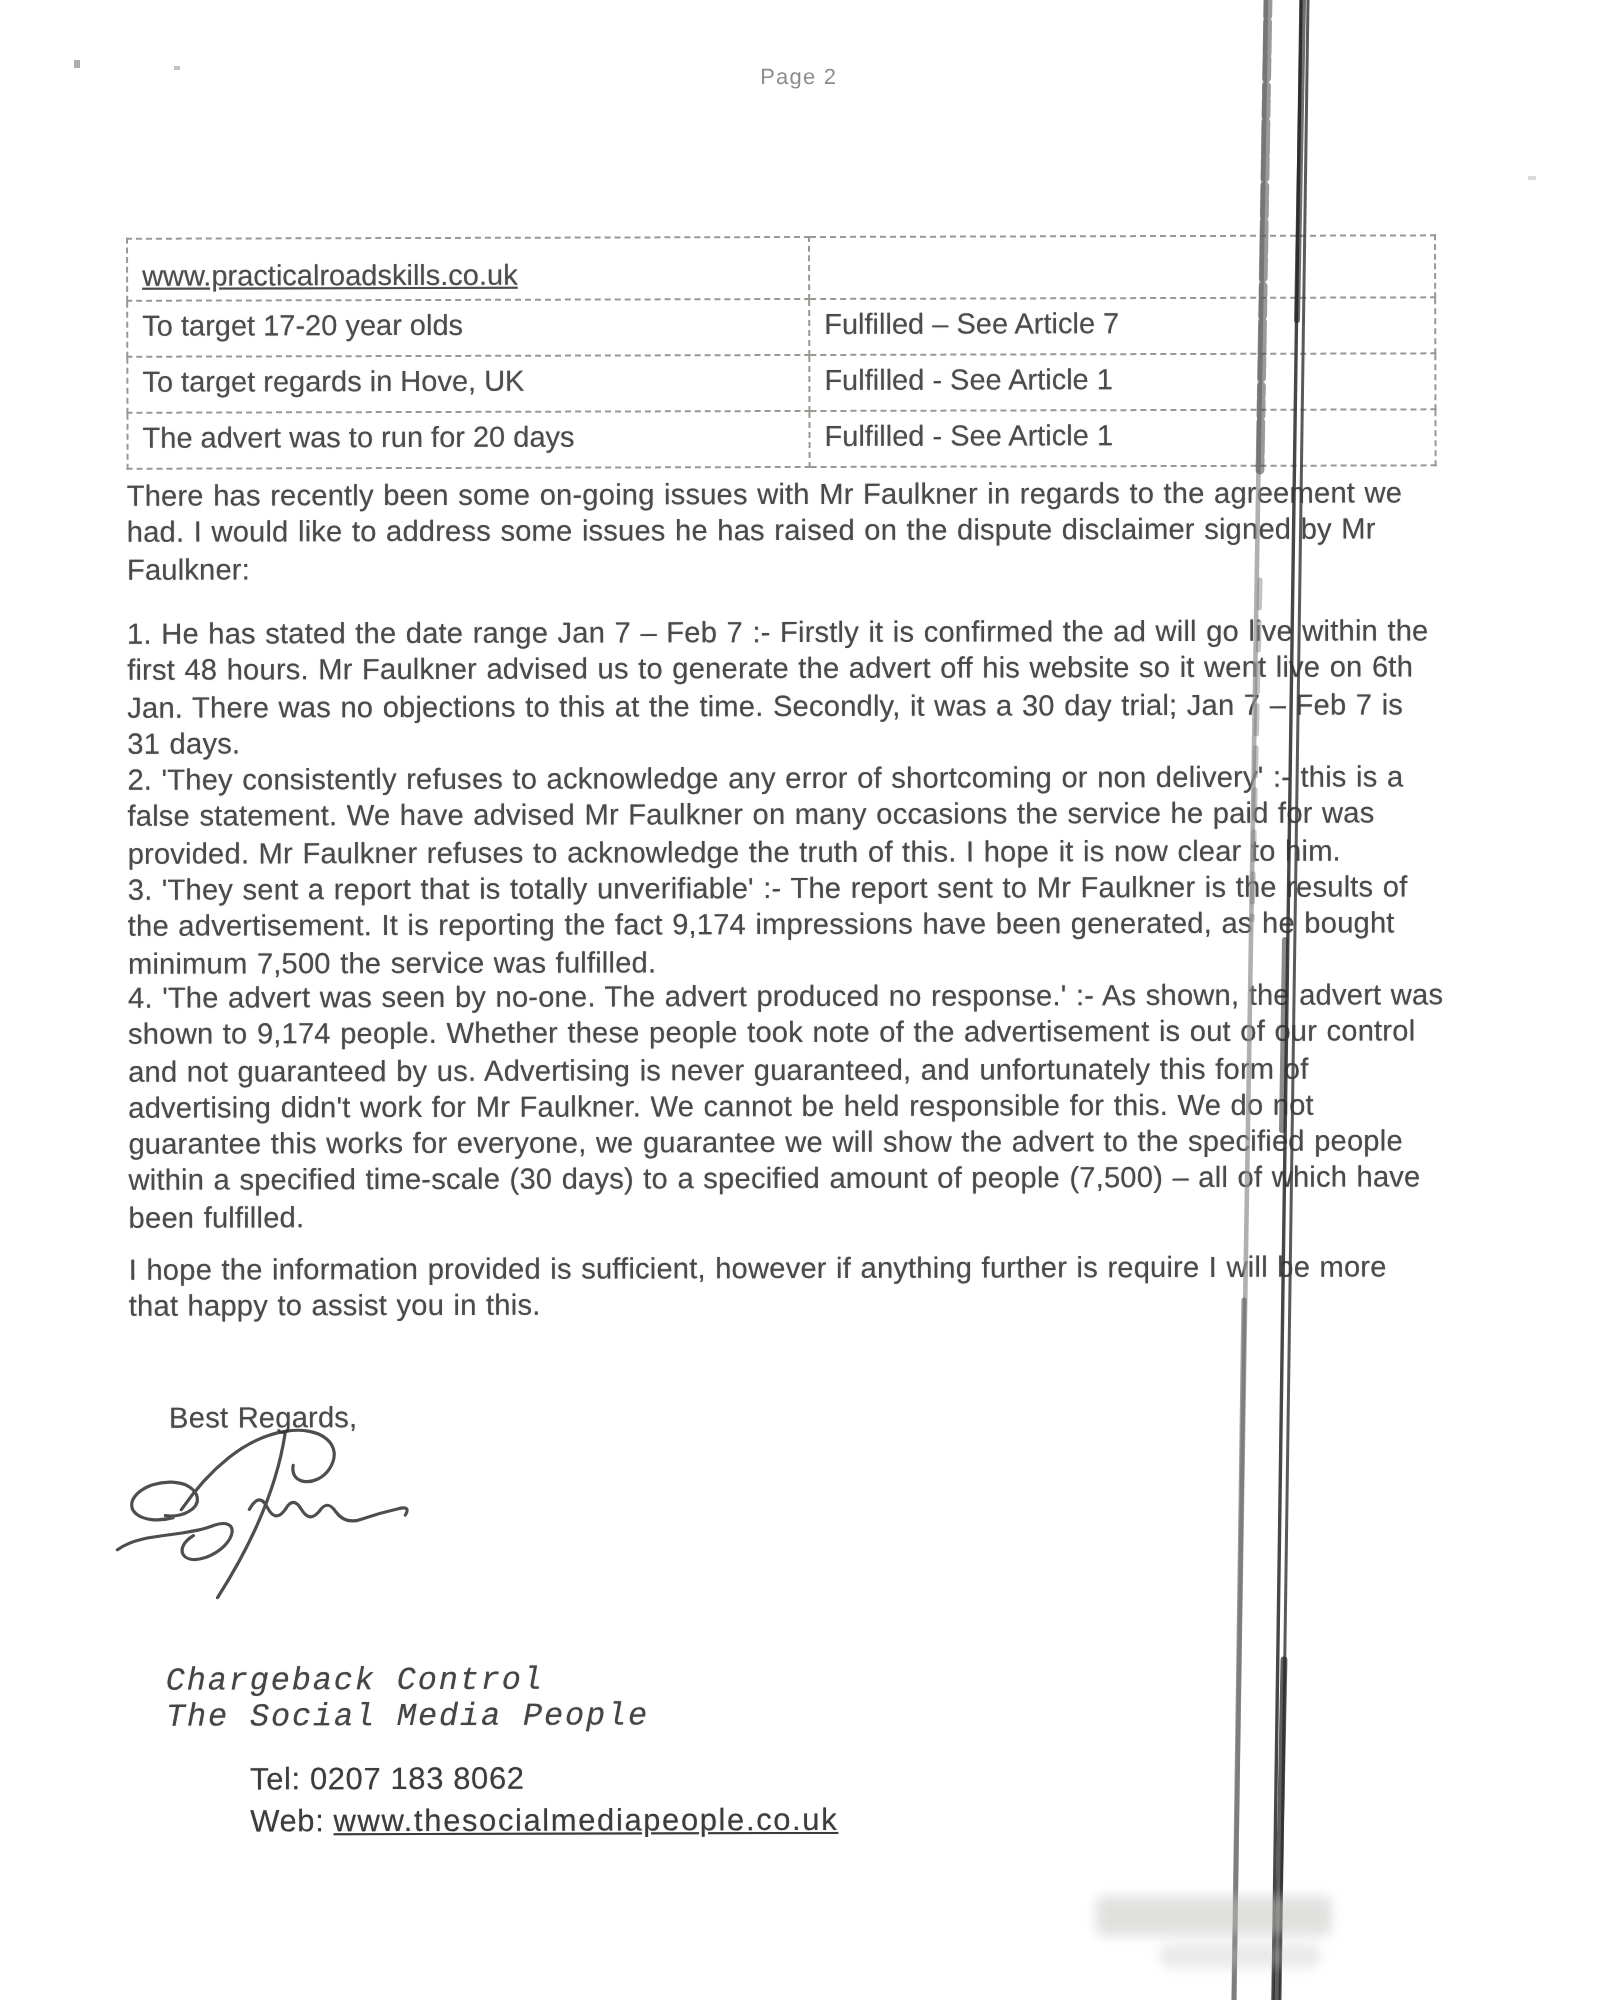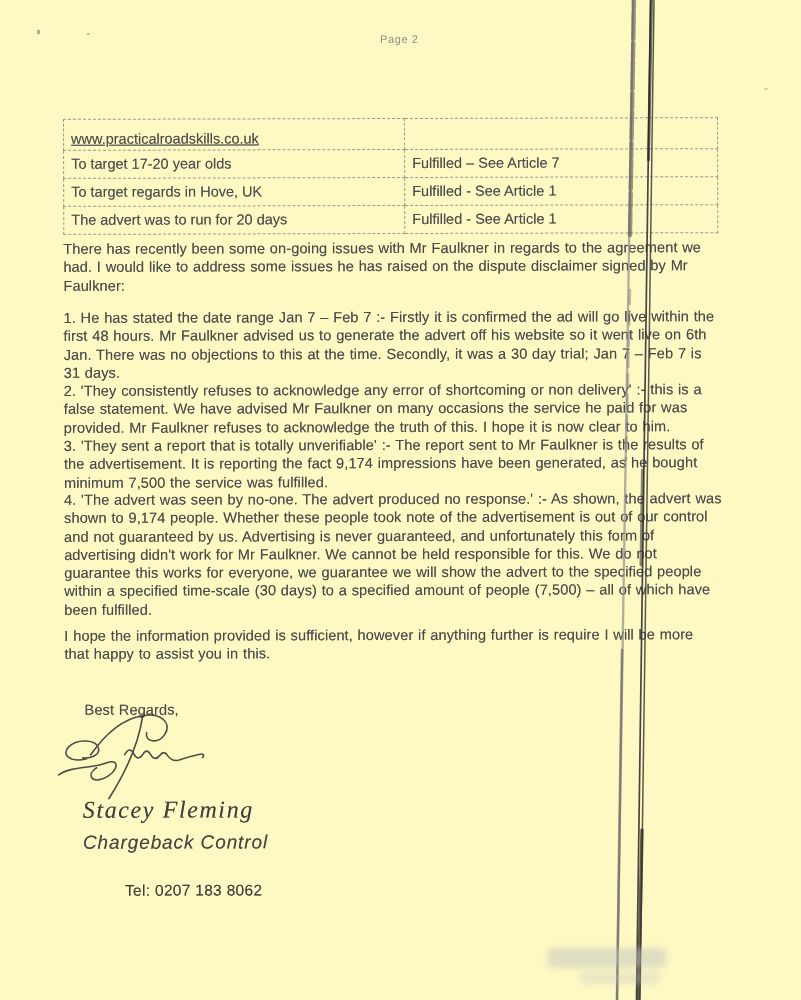--- a/index.html
+++ b/index.html
@@ -1,36 +1,36 @@
 <!DOCTYPE html>
 <html><head>
 <meta charset="utf-8">
 <style>
   html,body{margin:0;padding:0;background:#e9e9e7;}
-  .page{position:relative;width:801px;height:1000px;margin:0 auto;background:#fef9c3;
+  .page{position:relative;width:801px;height:1000px;margin:0 auto;background:#ffffff;
         overflow:hidden;font-family:"Liberation Sans",sans-serif;
         box-shadow:0 0 6px rgba(0,0,0,.15);}
   .content{position:absolute;inset:0;transform:rotate(-0.15deg);}
   .pageheader{position:absolute;top:33px;left:0;right:0;text-align:center;
         font-size:11px;color:#8d8d8d;letter-spacing:.6px;}
   .doc-table{position:absolute;top:118px;left:64px;width:655px;border-collapse:collapse;
         font-size:14.5px;color:#4c4c4c;table-layout:fixed;}
   .doc-table td{border:1.3px dashed #9b9791;padding:2px 4px 3px 7px;height:22px;
         overflow:hidden;white-space:nowrap;text-shadow:0 0 .5px rgba(70,70,70,.5);}
   .doc-table .c-left{width:329px;}
   .doc-table tr.r0 td{height:25px;vertical-align:bottom;}
   .url{text-decoration:underline;margin-top:47px;}
   .bodytext{position:absolute;left:64px;width:658px;font-size:14.6px;line-height:18.3px;
         color:#4a4a4a;letter-spacing:.08px;word-spacing:.6px;
         text-shadow:0 0 .55px rgba(75,75,75,.55);}
   .sig-name{position:absolute;left:82px;top:796px;font-family:"Liberation Serif",serif;
         font-style:italic;font-size:24px;letter-spacing:1.6px;color:#3f3f3f;
         text-shadow:0 0 .5px rgba(60,60,60,.5);}
-  .sig-role{position:absolute;left:82px;font-family:Liberation Sans, sans-serif;
-        font-style:italic;font-size:19px;letter-spacing:.9px;color:#454545;
+  .sig-role{position:absolute;left:82px;font-family:Liberation Mono, monospace;
+        font-style:italic;font-size:16px;letter-spacing:.9px;color:#454545;
         text-shadow:0 0 .5px rgba(60,60,60,.5);}
   .contact{position:absolute;left:84px;font-size:15.5px;color:#3c3c3c;
         letter-spacing:.3px;text-shadow:0 0 .5px rgba(60,60,60,.5);margin-left:40px;}
   .contact .u{text-decoration:underline;letter-spacing:.8px;}
   .signature-svg{position:absolute;left:56px;top:710px;}
   .artifacts{position:absolute;inset:0;pointer-events:none;}
   .smudge{position:absolute;background:#c3c3c1;filter:blur(3px);opacity:.5;border-radius:4px;}
   .speck{position:absolute;background:#6a6a6a;opacity:.55;}
 </style>
 </head>
@@ -73,26 +73,30 @@
     <svg class="signature-svg" width="200" height="92" viewBox="0 0 200 92">
       <g fill="none" stroke="#2f2f2f" stroke-width="1.6" stroke-linecap="round" opacity="0.85">
         <path d="M30,48 C14,52 4,44 12,36 C20,28 40,28 42,38 C43,44 34,48 26,47"></path>
         <path d="M34,44 C48,24 66,8 86,5 C104,2 116,12 108,24 C102,33 88,32 90,22"></path>
         <path d="M68,44 q5,-9 9,-1 q4,8 9,1 q4,-7 8,0 q4,7 9,1 q4,-6 8,0 q5,7 13,4 q9,-3 18,-5 q7,-2 4,3"></path>
         <path d="M86,6 C82,32 70,60 52,88"></path>
         <path d="M2,64 C14,55 36,58 50,52 C64,47 62,62 46,68 C34,72 30,63 40,57"></path>
       </g>
     </svg>
 
-    <div class="sig-name">Stacey Fleming</div>
     <div class="sig-role" style="top:831px">Chargeback Control</div>
+    <div class="sig-role" style="top:849px">The Social Media People</div>
 
     <div class="contact" style="top:881px">
       <span>Tel:</span>
       <span>0207 183 8062</span>
+    </div>
+    <div class="contact" style="top:902px">
+      <span>Web:</span>
+      <span class="u">www.thesocialmediapeople.co.uk</span>
     </div>
   </div>
 
   <svg class="artifacts" width="801" height="1000" viewBox="0 0 801 1000">
     <g fill="none" stroke-linecap="round">
       <path d="M633,0 L617,1000" stroke="#8f8f8f" stroke-width="2.3" opacity="0.7"></path>
       <path d="M634,0 L630,235" stroke="#474747" stroke-width="4.4" opacity="0.55" stroke-dasharray="8 3 16 2 10 4 5 2"></path>
       <path d="M630,290 L626,460" stroke="#7a7a7a" stroke-width="2.6" opacity="0.45" stroke-dasharray="14 7"></path>
       <path d="M622,650 L617,1000" stroke="#5c5c5c" stroke-width="2.6" opacity="0.6"></path>
       <path d="M650.5,0 L636.5,1000" stroke="#333333" stroke-width="1.7" opacity="0.9"></path>

